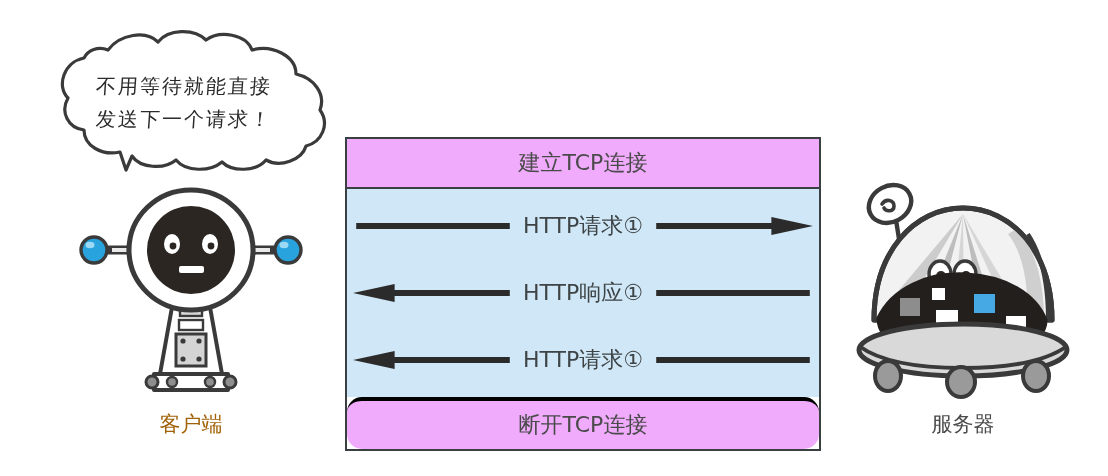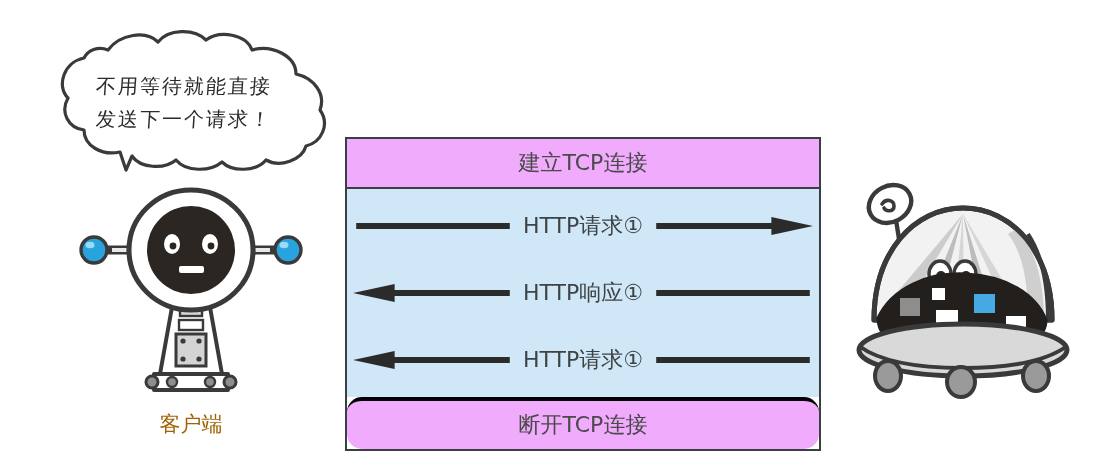--- a/index.html
+++ b/index.html
@@ -279,20 +279,21 @@
 
       <g>
         <ellipse cx="115" cy="182" rx="104" ry="26" fill="#d9d9d9" stroke="#3a3a3a" stroke-width="5"></ellipse>
         <path d="M11,178 C30,192 66,200 115,200 C164,200 200,192 219,178" fill="none" stroke="#3a3a3a" stroke-width="4"></path>
         <ellipse cx="40" cy="208" rx="13" ry="15" fill="#9a9a9a" stroke="#3a3a3a" stroke-width="4"></ellipse>
         <ellipse cx="113" cy="214" rx="14" ry="15" fill="#9a9a9a" stroke="#3a3a3a" stroke-width="4"></ellipse>
         <ellipse cx="188" cy="208" rx="13" ry="15" fill="#9a9a9a" stroke="#3a3a3a" stroke-width="4"></ellipse>
       </g>
     </svg>
   </div>
+  <div class="server-label">服务器</div>
 
   <div class="seq-box">
 
     <div class="seq-band top">
       <span>建立TCP连接</span>
     </div>
 
     <div class="seq-body">
 
 

